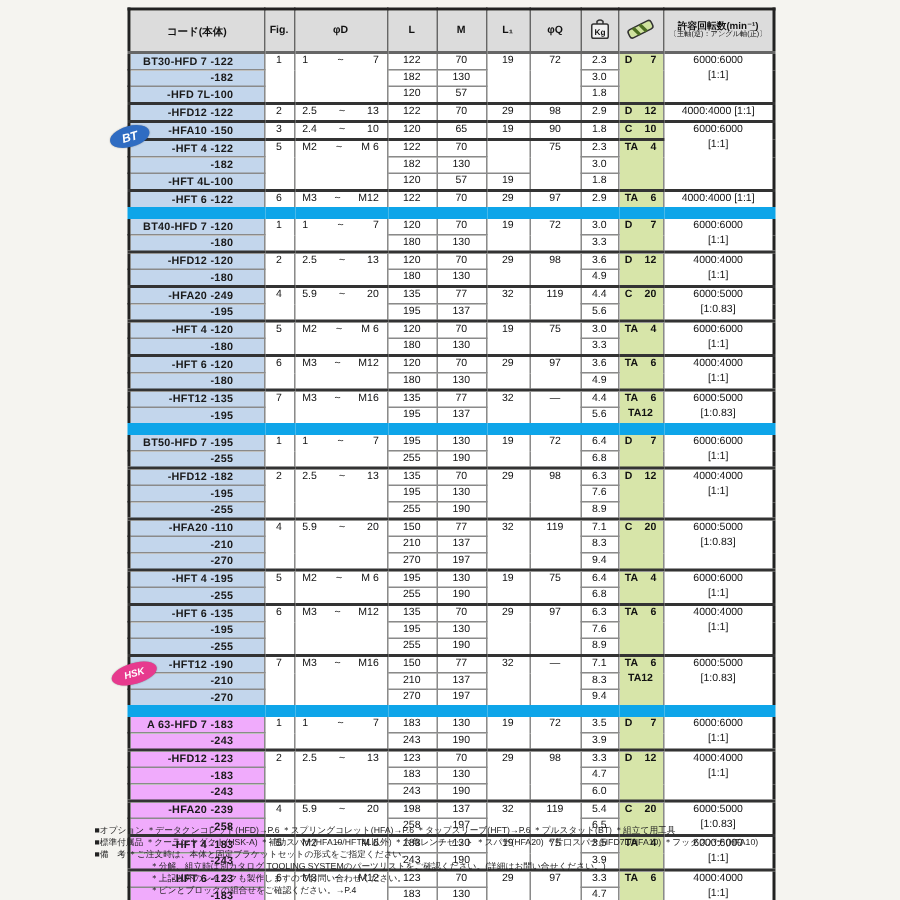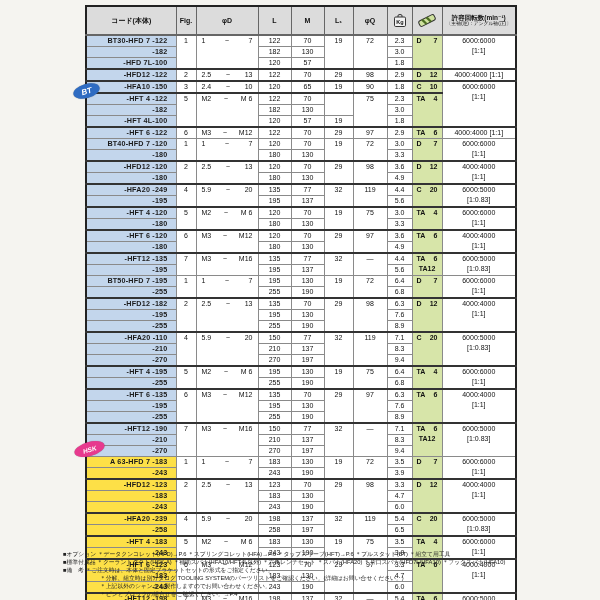--- a/index.html
+++ b/index.html
@@ -21,32 +21,32 @@
   }
   thead th{
     height:27px;background:#dcdcdc;font-weight:bold;text-align:center;
     vertical-align:middle;border-bottom:2px solid #222;border-color:#666;
   }
   thead .rpm-h1{font-size:6.5px;line-height:7px;}
   thead .rpm-h2{font-size:4.8px;line-height:6px;font-weight:normal;}
   tbody tr{height:10px;}
   tbody td{background:#fff;text-align:center;vertical-align:top;line-height:10px;}
   td.code{
-    text-align:right;padding-right:8px;font-weight:bold;font-size:7.2px;
+    text-align:right;padding-right:20px;font-weight:bold;font-size:7.2px;
     letter-spacing:0.2px;color:#1a1a1a;
   }
   td.blue{background:#c3d6ec;}
-  td.pink{background:#fde047;}
+  td.pink{background:#f0abfc;}
   td.type{background:#d7e5a9;font-weight:bold;}
   .type-line{display:flex;justify-content:space-between;padding:0 4px;line-height:10px;}
   .type-line.single{justify-content:center;}
   .dflex{display:flex;justify-content:space-between;padding:0 5px;line-height:10px;}
   td.rpm div{line-height:10px;}
   tr.bg td{border-top:2px solid #333;}
-  tr.bs td{border-top:1px solid #0ea5e9;}
+  tr.bs td{border-top:8px solid #0ea5e9;}
 
   .badge{
     position:absolute;display:flex;align-items:center;justify-content:center;
     color:#fff;font-weight:bold;font-style:italic;border-radius:50%;
     z-index:5;box-shadow:0 0 1px rgba(0,0,0,.4);
   }
   .badge-bt{left:73px;top:84px;width:27px;height:14px;background:#2f6cc2;transform:rotate(-16deg);font-size:8px;}
   .badge-hsk{left:74px;top:442px;width:31px;height:14px;background:#e73a8e;transform:rotate(-16deg);font-size:6.5px;}
 
   .footer{

